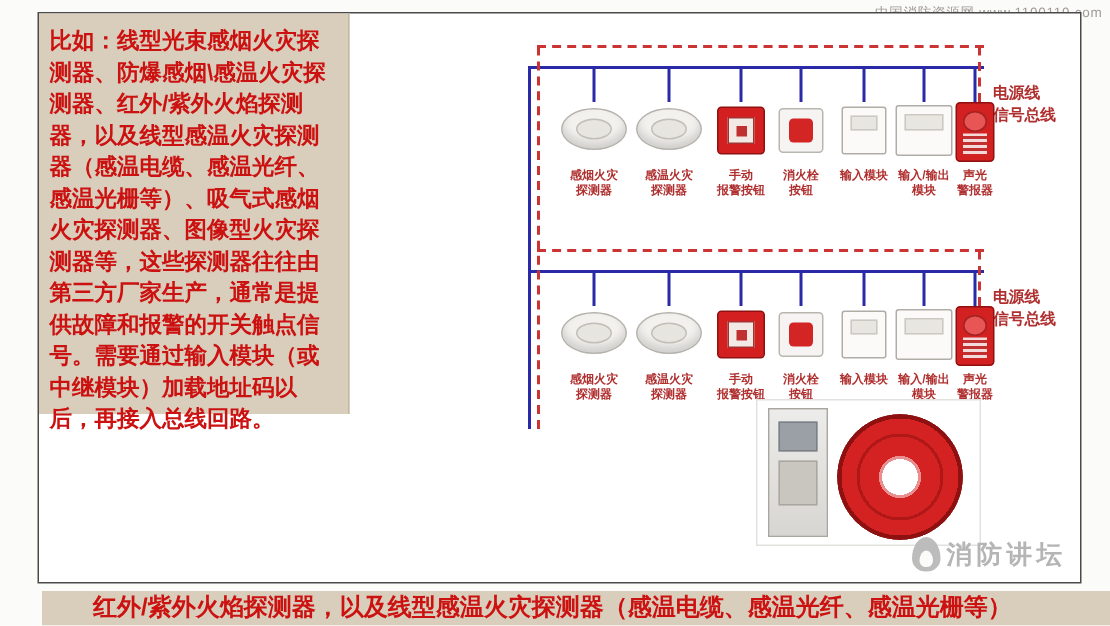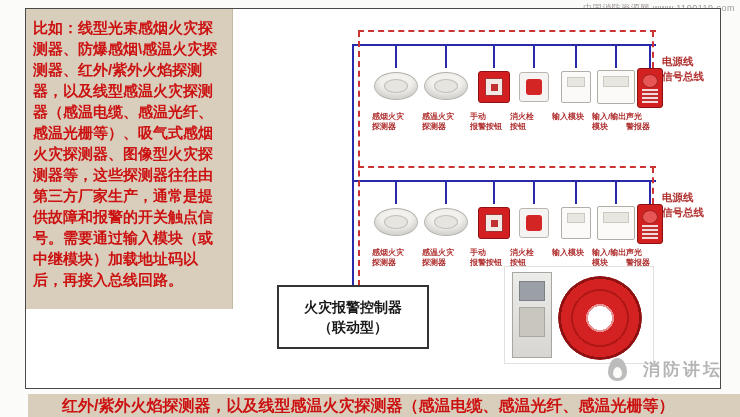--- a/index.html
+++ b/index.html
@@ -1,35 +1,35 @@
 <!DOCTYPE html>
 <html><head>
 <meta charset="utf-8">
 <style>
   html,body{margin:0;padding:0;}
   .stage{position:relative;width:740px;height:417px;background:#fbfbfa;overflow:hidden;
          font-family:"Liberation Sans",sans-serif;}
   
   .wm-top{position:absolute;top:2px;right:5px;font-size:9px;color:#a09a94;letter-spacing:.5px;}
-  .wm-bottom{position:absolute;left:608px;top:358px;display:flex;align-items:center;gap:16px;color:#b5b5b5;}
+  .wm-bottom{position:absolute;left:608px;top:358px;display:flex;align-items:center;gap:4px;color:#b5b5b5;}
   .flame-icon{width:19px;height:23px;background:#bcbcbc;border-radius:50% 50% 48% 48%/62% 62% 38% 38%;position:relative;}
   .flame-icon::after{content:"";position:absolute;left:5px;top:9px;width:9px;height:11px;background:#fbfbfa;border-radius:50% 50% 48% 48%/62% 62% 38% 38%;}
   .wm-bottom-text{font-size:17px;font-weight:bold;letter-spacing:3px;color:#b5b5b5;}
   
   .frame{position:absolute;left:25px;top:8px;width:696px;height:381px;border:1px solid #4a4a4a;background:#ffffff;box-sizing:border-box;}
-  .left-panel{position:absolute;left:26px;top:9px;width:207px;height:300px;background:#d9cebc;border-right:1px solid #c3b8a2;box-sizing:border-box;padding:8px 7px;}
+  .left-panel{position:absolute;left:26px;top:9px;width:207px;height:267px;background:#d9cebc;border-right:1px solid #c3b8a2;box-sizing:border-box;padding:8px 7px;}
   .left-text{font-size:15px;line-height:21px;font-weight:bold;color:#cc1111;word-break:break-all;}
   
   .hline-blue{position:absolute;height:2px;background:#2a2aa8;}
   .vline-blue{position:absolute;width:2px;background:#2a2aa8;}
   .hline-red{position:absolute;height:0;border-top:2px dashed #cc3333;}
   .vline-red{position:absolute;width:0;border-left:2px dashed #cc3333;}
   .bus-label{position:absolute;font-size:10.5px;font-weight:bold;color:#b03030;white-space:nowrap;margin-top:32px;}
   
-  .device{position:absolute;width:48px;}
+  .device{position:absolute;width:48px;text-align:center;}
   .icon-area{height:42px;display:flex;justify-content:center;align-items:flex-start;}
   .dev-label{font-size:8px;line-height:9.5px;color:#b03030;font-weight:bold;white-space:pre-line;margin-top:2px;}
   .icon-detector{width:44px;height:28px;border-radius:50%;background:#f2f1ee;border:1px solid #b5b2ac;position:relative;box-shadow:inset 0 -4px 6px rgba(0,0,0,.14);margin-top:4px;box-sizing:border-box;}
   .icon-detector::before{content:"";position:absolute;left:9px;right:9px;top:6px;bottom:6px;border-radius:50%;border:1px solid #c2bfb8;background:#e7e5e0;}
   .icon-mcp{width:32px;height:32px;background:#d31f1f;border:1px solid #8e1212;border-radius:3px;position:relative;box-sizing:border-box;margin-top:3px;}
   .icon-mcp::before{content:"";position:absolute;inset:6px;background:#f3e9e4;border:1px solid #a33333;}
   .icon-mcp::after{content:"";position:absolute;left:12px;top:12px;width:7px;height:7px;background:#c03030;}
   .icon-hydrant{width:30px;height:30px;background:#f5f4f2;border:1px solid #b9b6b0;border-radius:3px;position:relative;box-sizing:border-box;margin-top:4px;}
   .icon-hydrant::before{content:"";position:absolute;inset:6px;background:#d42525;border-radius:3px;}
   .icon-module{width:30px;height:32px;background:#fbfaf8;border:1px solid #b0ada7;border-radius:2px;position:relative;box-sizing:border-box;margin-top:3px;}
@@ -188,24 +188,20 @@
 模块</div>
   </div>
   <div class="device" style="left:626px;top:204px;">
     <div class="icon-area">
         <div class="icon-sounder"></div>
       </div>
     <div class="dev-label">声光
 警报器</div>
   </div>
 
-  <div class="controller-box">
-    <div class="ctrl-label">火灾报警控制器
-（联动型）</div>
-  </div>
 
   <div class="photo-bg"></div>
   <div class="ctrl-photo-panel"></div>
   <div class="coil"></div>
 
   <div class="wm-bottom">
     <div class="flame-icon"></div>
     <div class="wm-bottom-text">消防讲坛</div>
   </div>
 

